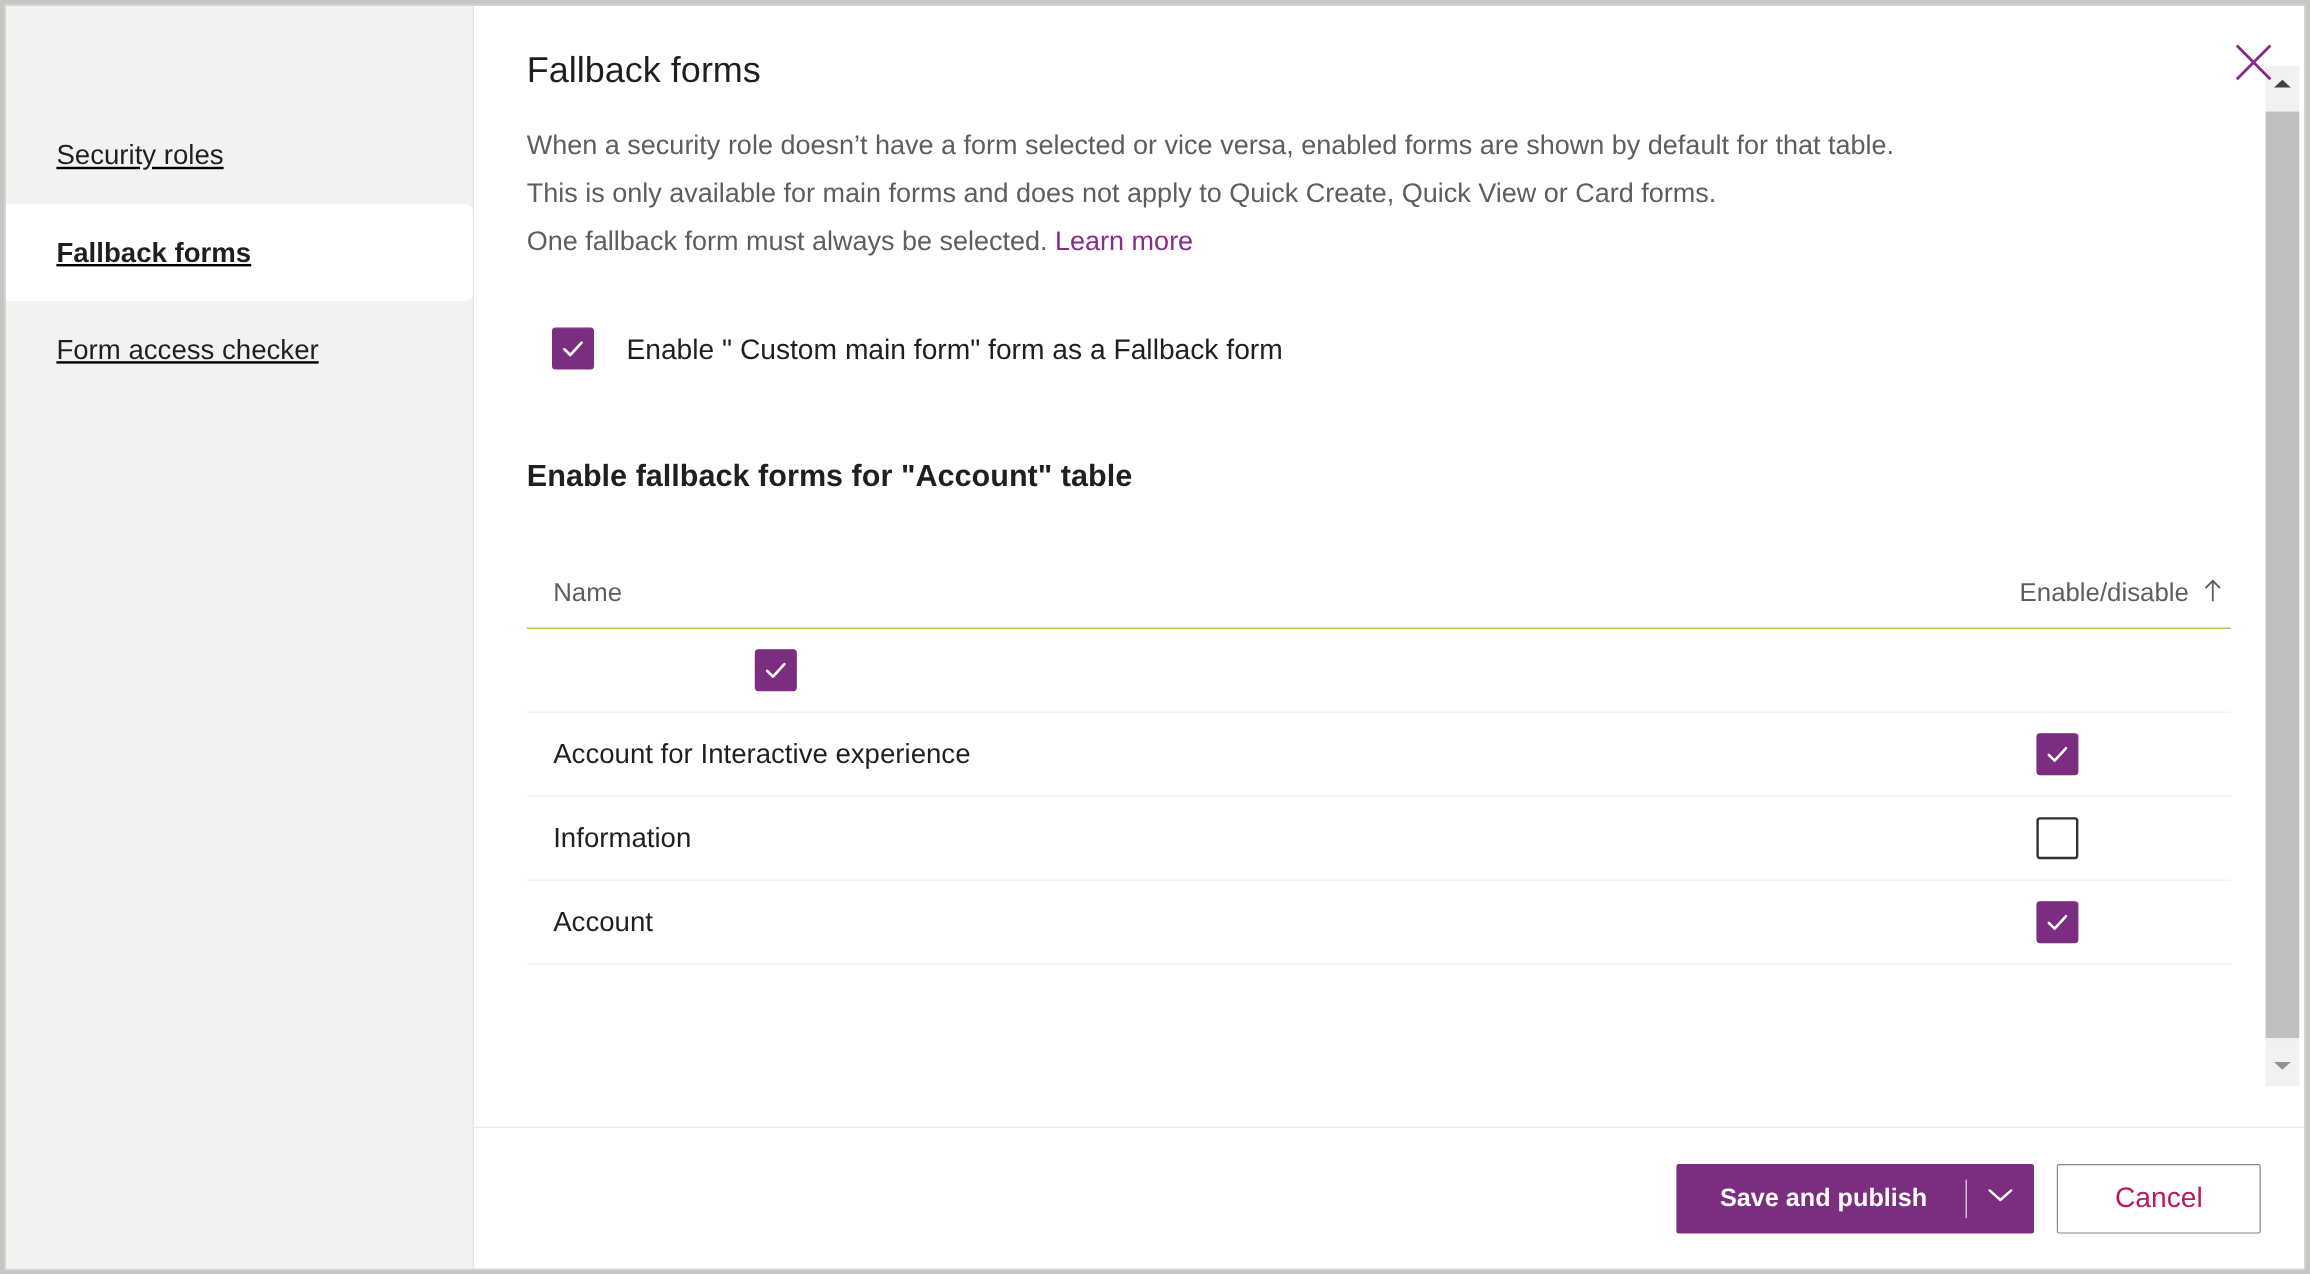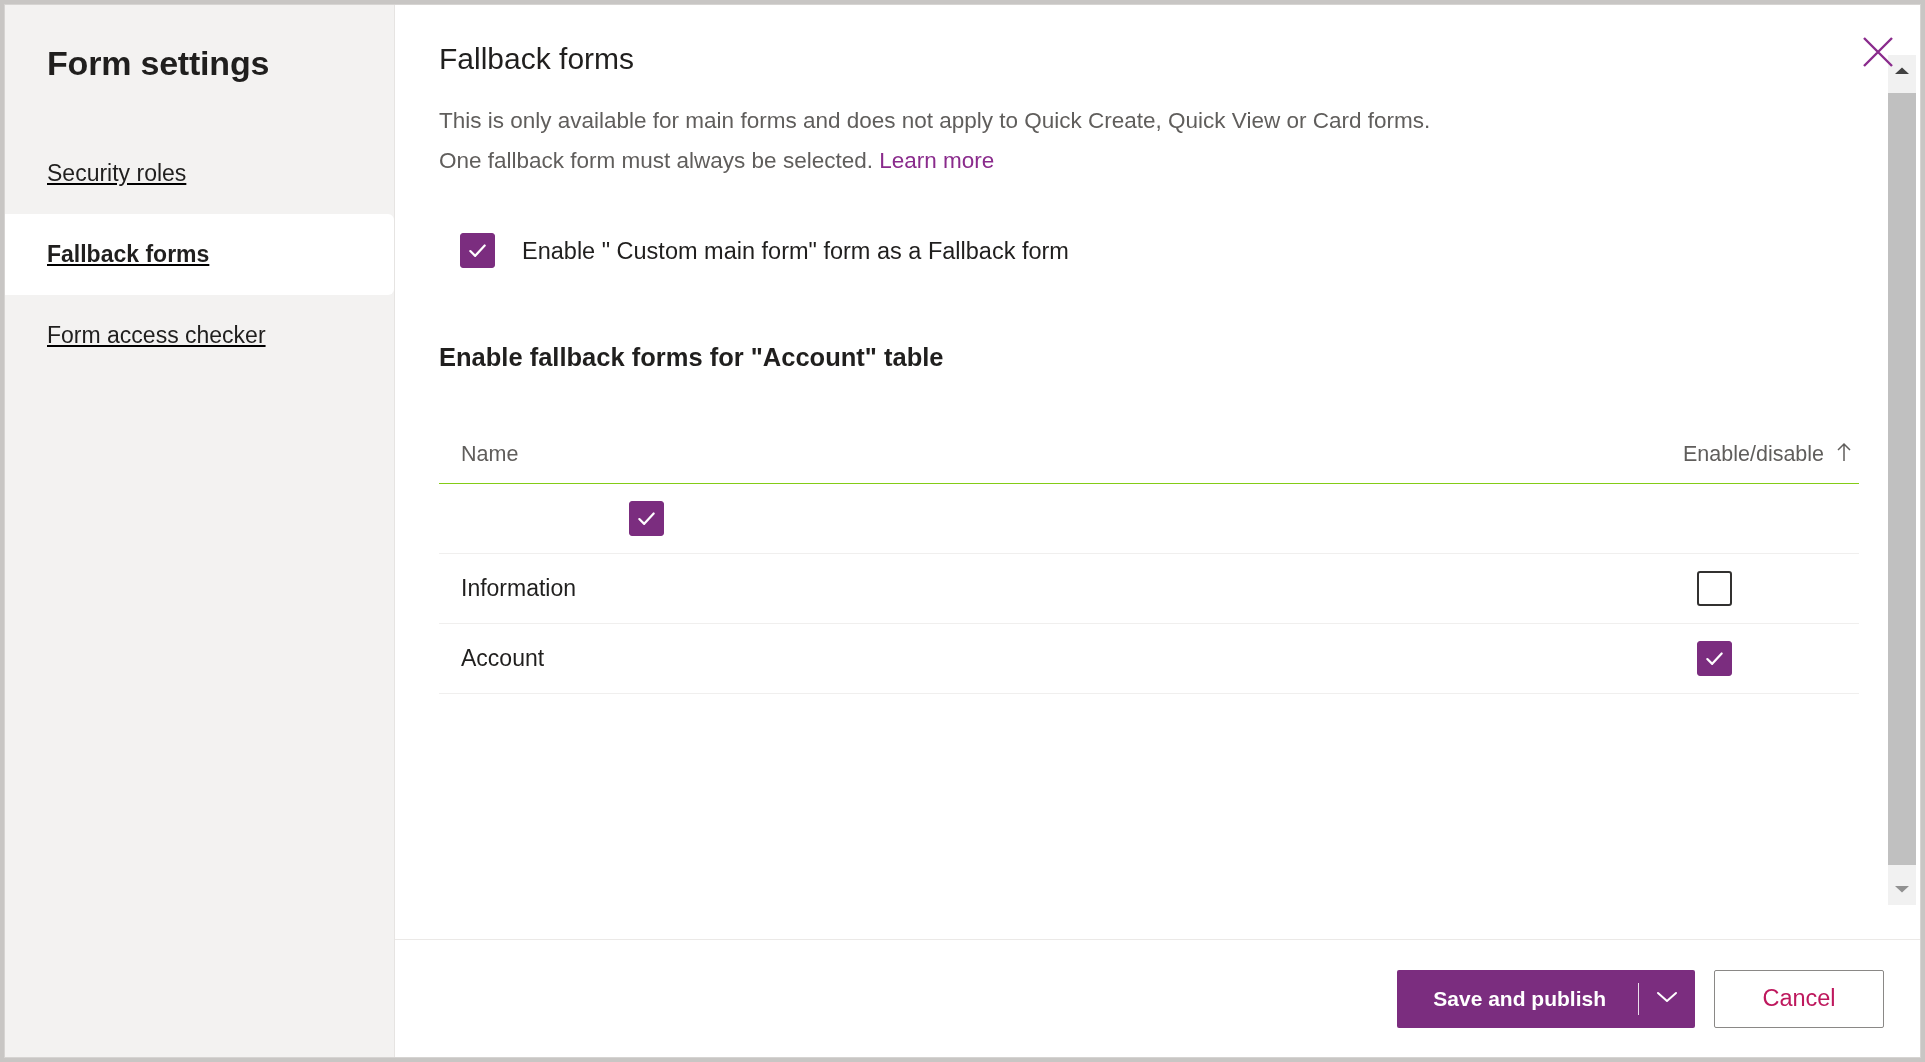--- a/index.html
+++ b/index.html
@@ -313,21 +313,20 @@
     justify-content: center;
     padding: 0 34px;
   }
 </style>
 </head>
 <body>
 
 <div id="dialog">
 
   <div id="sidebar">
-    <div id="sidebar-title">Form settings</div>
 
     <div id="sidebar-nav">
       <div class="nav-item">
         <span>Security roles</span>
       </div>
       <div class="nav-item selected">
         <span>Fallback forms</span>
       </div>
       <div class="nav-item">
         <span>Form access checker</span>
@@ -344,20 +343,21 @@
         </svg>
       </span>
     </button>
 
     <div id="scroll-region">
 
       <div id="content">
 
         <div id="panel-title">Fallback forms</div>
 
+        <div class="desc-line">When a security role doesn’t have a form selected or vice versa, enabled forms are shown by default for that table.</div>
         <div class="desc-line">This is only available for main forms and does not apply to Quick Create, Quick View or Card forms.</div>
         <div class="desc-line">
           <span>One fallback form must always be selected.</span>
           <a id="learn-more" href="#">Learn more</a>
         </div>
 
         <div id="fallback-toggle-row">
           <div class="cbx checked">
             <svg width="23" height="23" viewBox="0 0 24 24">
               <path d="M4.5 12.6 L9.6 17.6 L19.5 6.8" stroke="#ffffff" stroke-width="2.3" fill="none" stroke-linecap="round" stroke-linejoin="round"></path>
@@ -385,20 +385,30 @@
           <div class="tbl-row">
             <div class="td-enable">
               <div class="cbx checked">
                 <svg width="23" height="23" viewBox="0 0 24 24">
                   <path d="M4.5 12.6 L9.6 17.6 L19.5 6.8" stroke="#ffffff" stroke-width="2.3" fill="none" stroke-linecap="round" stroke-linejoin="round"></path>
                 </svg>
               </div>
             </div>
           </div>
 
+          <div class="tbl-row">
+            <div class="td-name">Account for Interactive experience</div>
+            <div class="td-enable">
+              <div class="cbx checked">
+                <svg width="23" height="23" viewBox="0 0 24 24">
+                  <path d="M4.5 12.6 L9.6 17.6 L19.5 6.8" stroke="#ffffff" stroke-width="2.3" fill="none" stroke-linecap="round" stroke-linejoin="round"></path>
+                </svg>
+              </div>
+            </div>
+          </div>
 
           <div class="tbl-row">
             <div class="td-name">Information</div>
             <div class="td-enable">
               <div class="cbx unchecked"></div>
             </div>
           </div>
 
           <div class="tbl-row">
             <div class="td-name">Account</div>

